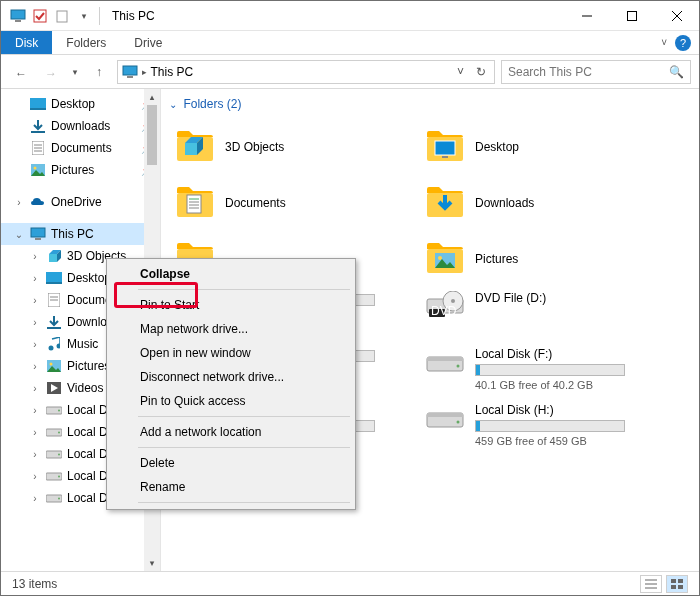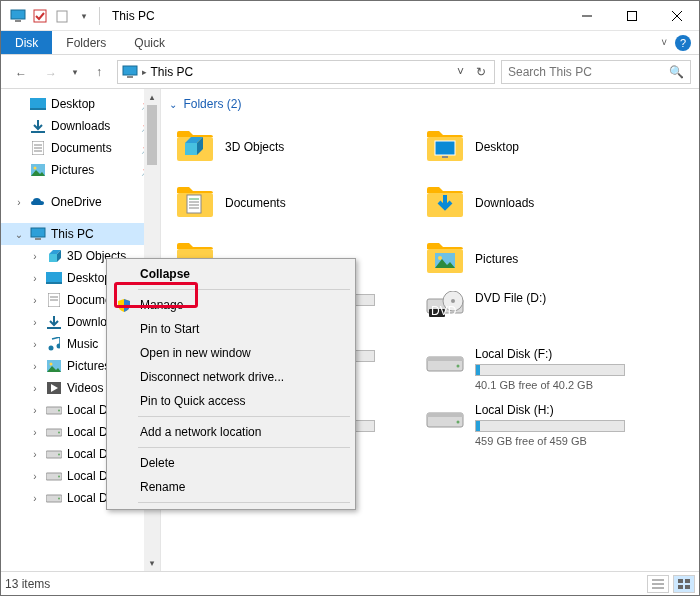--- a/index.html
+++ b/index.html
@@ -42,21 +42,21 @@
   .folders { display:flex; flex-wrap:wrap; }
   .tile { width:250px; height:56px; display:flex; align-items:center; gap:10px; padding:4px 6px; }
   .tile .ficon { width:40px; height:40px; position:relative; }
   .tile .fname { }
   .drive-tile { width:250px; display:flex; align-items:flex-start; gap:10px; padding:4px 6px; min-height:56px; }
   .drive-icon { width:40px; height:30px; display:flex; align-items:center; }
   .drive-info { display:flex; flex-direction:column; gap:3px; }
   .drive-bar { width:150px; height:12px; border:1px solid #b8b8b8; background:#e8e8e8; position:relative; }
   .drive-bar .fill { position:absolute; left:0; top:0; bottom:0; background:#26a0da; }
   .drive-sub { color:#5a5a5a; font-size:11px; }
-  .status { height:24px; border-top:1px solid #dadada; display:flex; align-items:center; padding:0 4px; color:#444; }
+  .status { height:24px; border-top:1px solid #dadada; display:flex; align-items:center; padding:0 11px; color:#444; }
   .status .viewbtns { margin-left:auto; display:flex; gap:4px; }
   .viewbtn { width:22px; height:18px; border:1px solid #cfcfcf; display:flex; align-items:center; justify-content:center; }
   .ctxmenu { position:absolute; left:105px; top:257px; width:250px; background:#f0f0f0; border:1px solid #a0a0a0; box-shadow:2px 2px 5px rgba(0,0,0,0.3); padding:3px; z-index:50; }
   .ctxitem { height:24px; display:flex; align-items:center; padding-left:30px; position:relative; }
   .ctxitem .cicon { position:absolute; left:6px; width:16px; height:16px; display:flex; align-items:center; justify-content:center; }
   .ctxitem.bold { font-weight:bold; }
   .ctxsep { height:1px; background:#d0d0d0; margin:3px 2px 3px 28px; }
   .hl { position:absolute; left:113px; top:281px; width:84px; height:26px; border:3px solid #e4002b; border-radius:3px; z-index:60; pointer-events:none; }
   svg { display:block; }
 </style>
@@ -102,21 +102,21 @@
           <line x1="0" y1="0" x2="10" y2="10" stroke="#000"></line>
           <line x1="10" y1="0" x2="0" y2="10" stroke="#000"></line>
         </svg>
       </div>
   </div>
 </div>
 
 <div class="ribbon">
   <div class="filebtn">Disk</div>
   <div class="rtab">Folders</div>
-  <div class="rtab">Quick</div>
+  <div class="rtab">Drive</div>
   <div class="ribbon-right">
     <span style="color:#555;font-size:10px;">˅</span>
     <span class="help">?</span>
   </div>
 </div>
 
 <div class="addrbar">
   <div class="navarrow">←</div>
   <div class="navarrow" style="color:#bbb;">→</div>
   <div class="navarrow" style="width:12px;font-size:9px;">▾</div>
@@ -535,32 +535,26 @@
       </div>
   </div>
 </div>
 
 <div class="ctxmenu" id="ctxmenu">
     <div class="ctxitem bold">
       <span>Collapse</span>
     </div>
     <div class="ctxsep"></div>
     <div class="ctxitem">
-      <span class="cicon">
-        <svg width="14" height="14">
-          <path d="M7 1 L13 3 V7 Q13 12 7 14 Q1 12 1 7 V3 Z" fill="#ffcf00"></path>
-          <path d="M7 1 L13 3 V7 Q13 12 7 14 V1 Z" fill="#2e7dd1"></path>
-        </svg>
-      </span>
-      <span>Manage</span>
-    </div>
-    <div class="ctxitem">
       <span>Pin to Start</span>
     </div>
     <div class="ctxitem">
+      <span>Map network drive...</span>
+    </div>
+    <div class="ctxitem">
       <span>Open in new window</span>
     </div>
     <div class="ctxitem">
       <span>Disconnect network drive...</span>
     </div>
     <div class="ctxitem">
       <span>Pin to Quick access</span>
     </div>
     <div class="ctxsep"></div>
     <div class="ctxitem">

